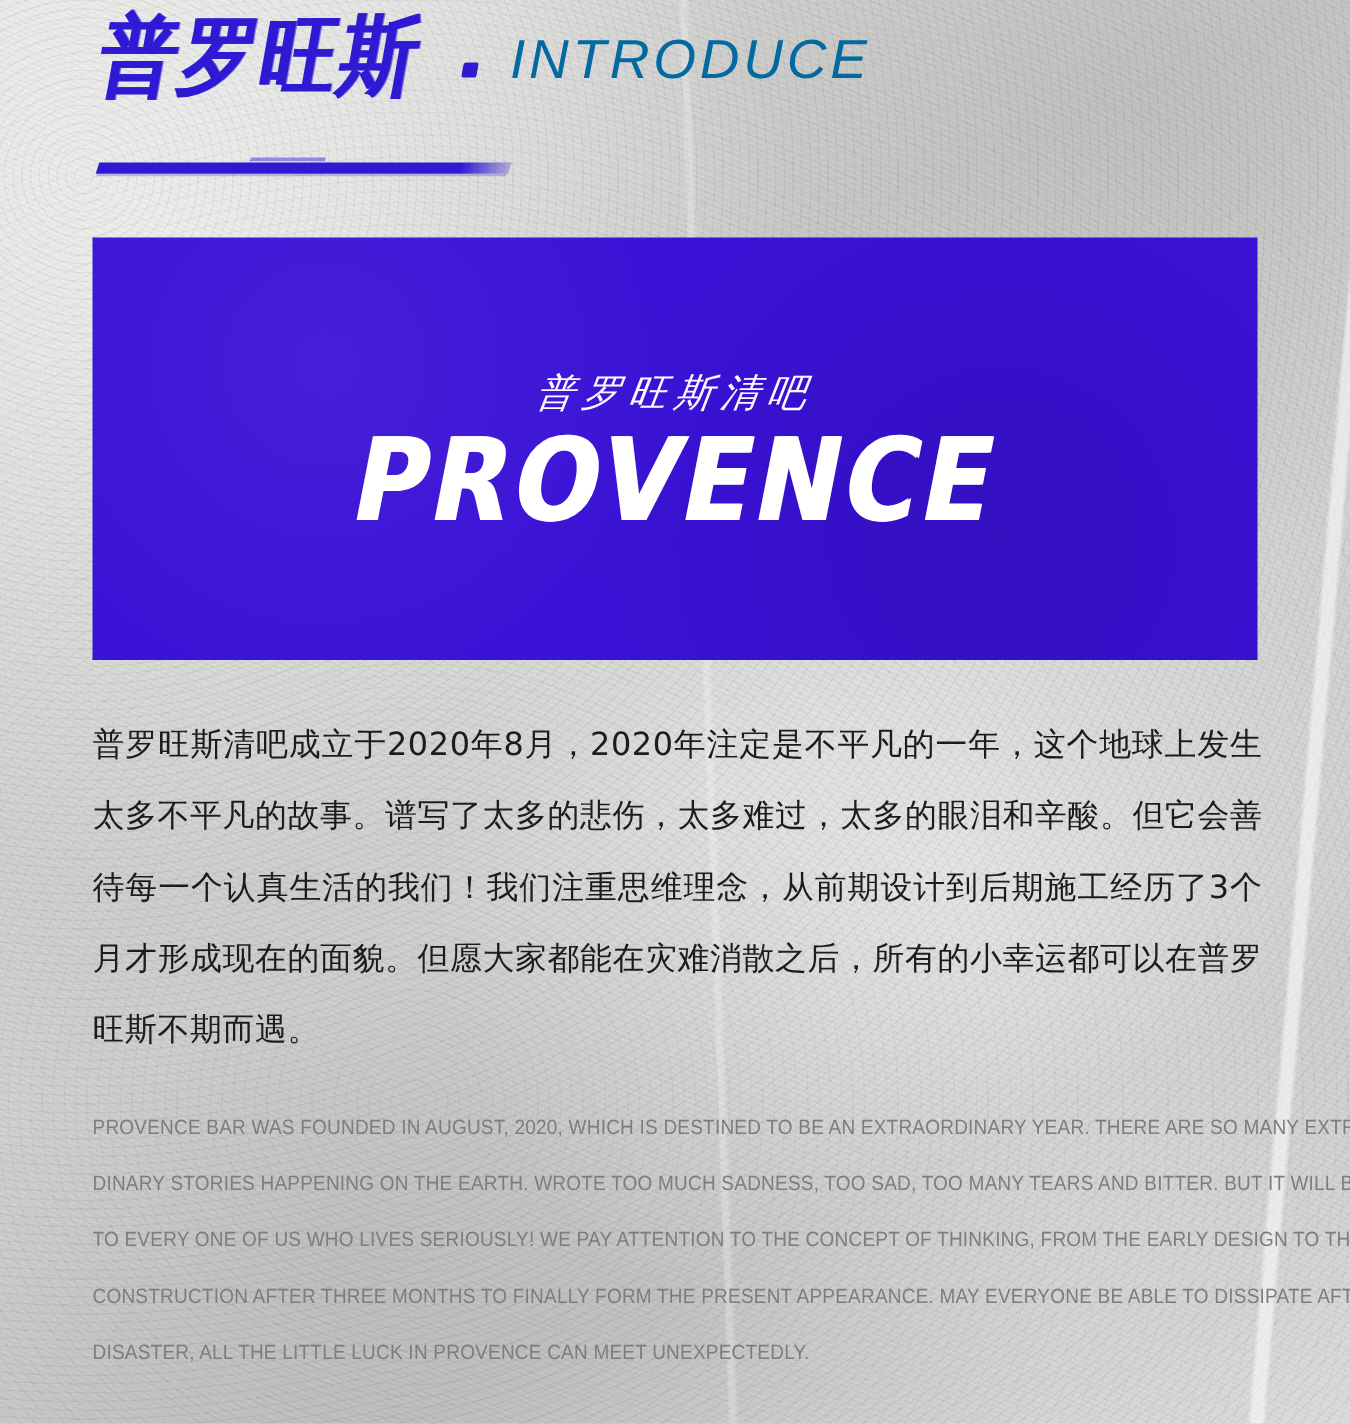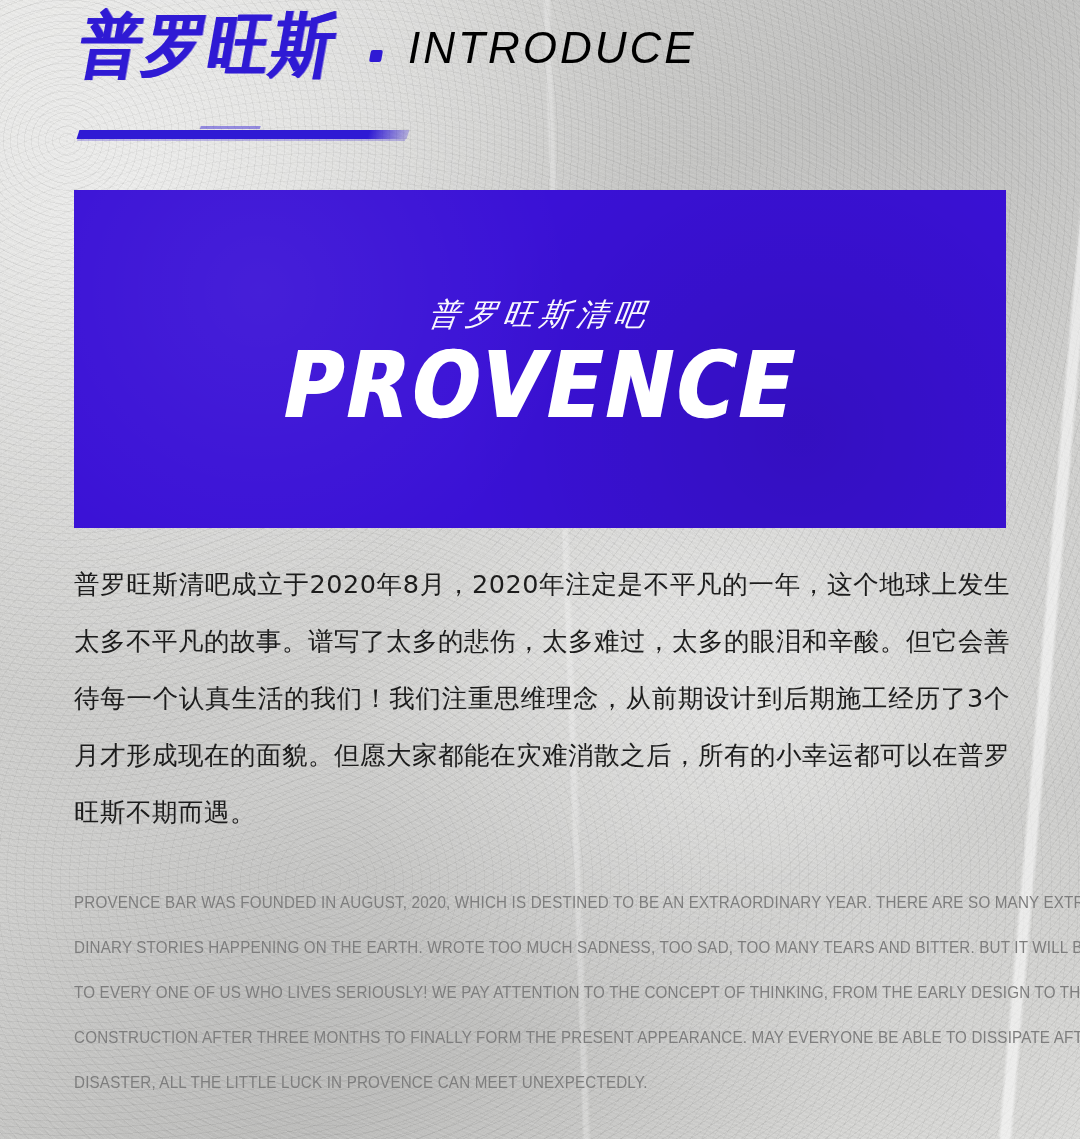--- a/index.html
+++ b/index.html
@@ -89,21 +89,21 @@
     border-radius: 2px;
     margin: 0 10px 18px 24px;
     transform: skewX(-10deg);
   }
   .brand-en {
     font-family: "Liberation Sans", sans-serif;
     font-size: 44px;
     font-style: italic;
     font-weight: 400;
     letter-spacing: 3px;
-    color: #000000;
+    color: #0369a1;
     line-height: 1;
     padding-bottom: 10px;
     white-space: nowrap;
   }
   .brand-underline {
     position: absolute;
     left: 4px;
     top: 112px;
     width: 330px;
     height: 9px;
@@ -156,21 +156,21 @@
     letter-spacing: 4px;
     transform: skewX(-11deg) scaleY(1.18) scaleX(1.02);
     text-shadow: 2px 0 0 #ffffff;
     margin-top: 4px;
   }
 
   
   .cn-body {
     position: absolute;
     left: 74px;
-    top: 556px;
+    top: 568px;
     width: 936px;
     font-family: "DejaVu Sans", sans-serif;
     font-size: 25.5px;
     line-height: 57px;
     color: #1c1c1c;
     letter-spacing: 0.5px;
     text-align: justify;
   }
 
   

